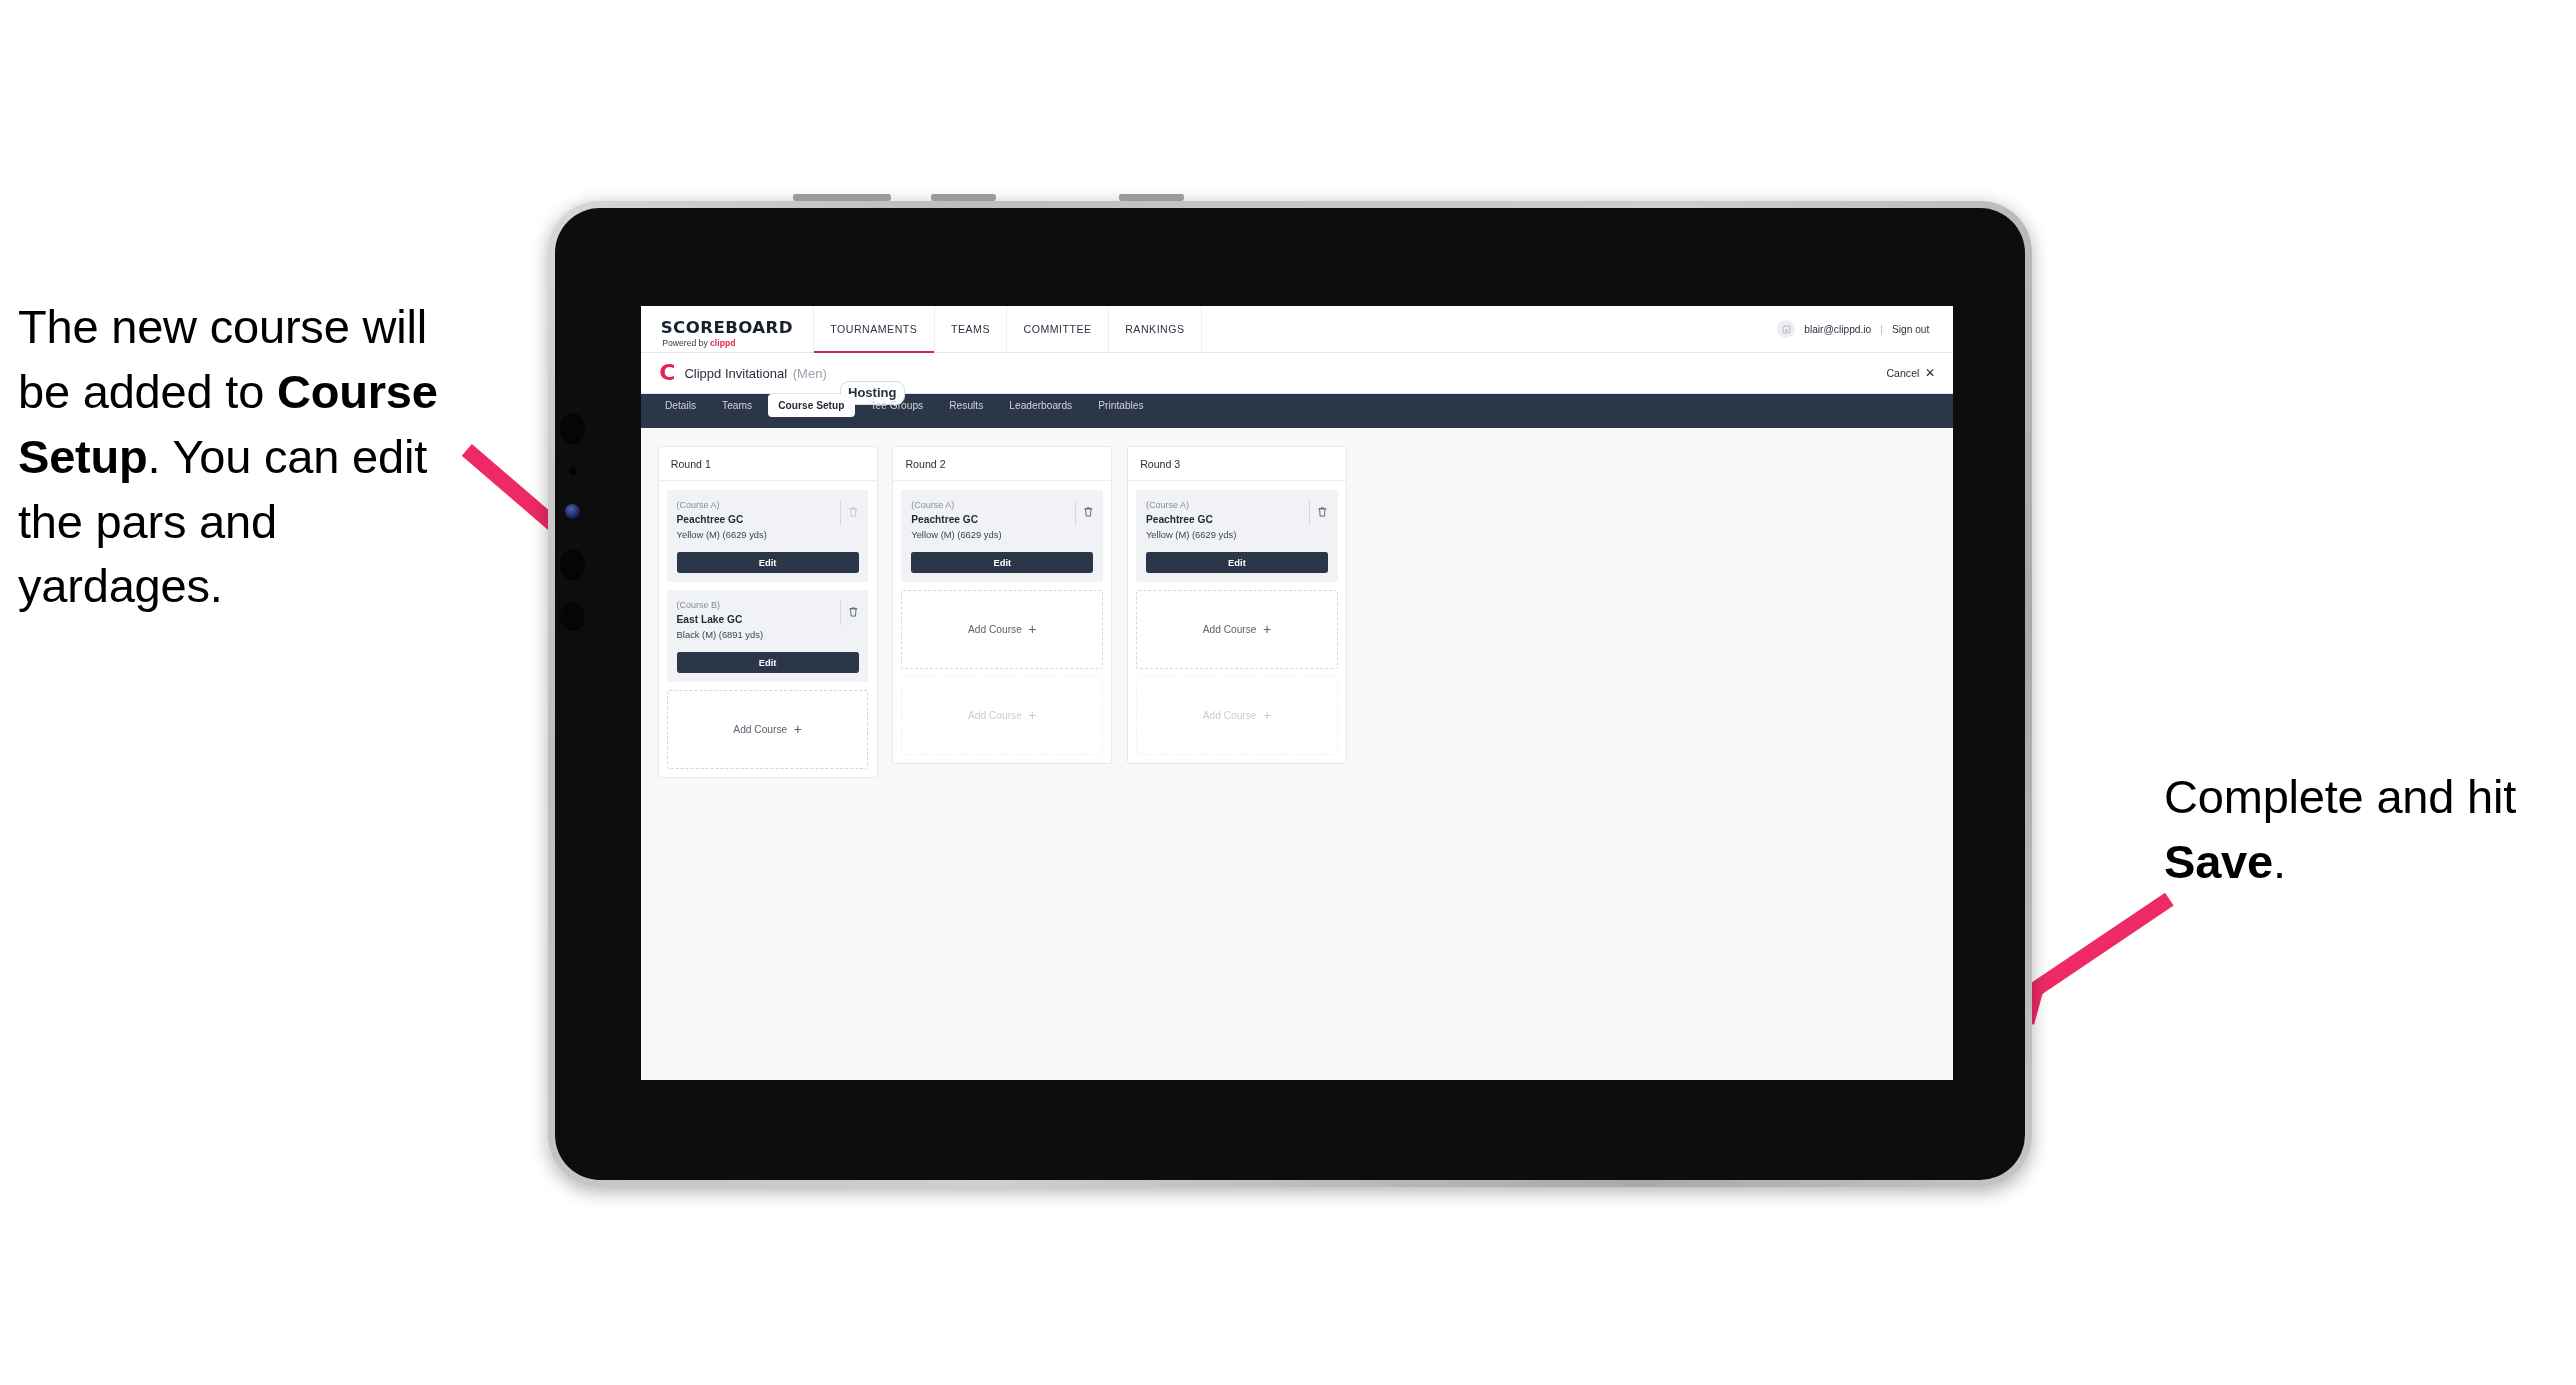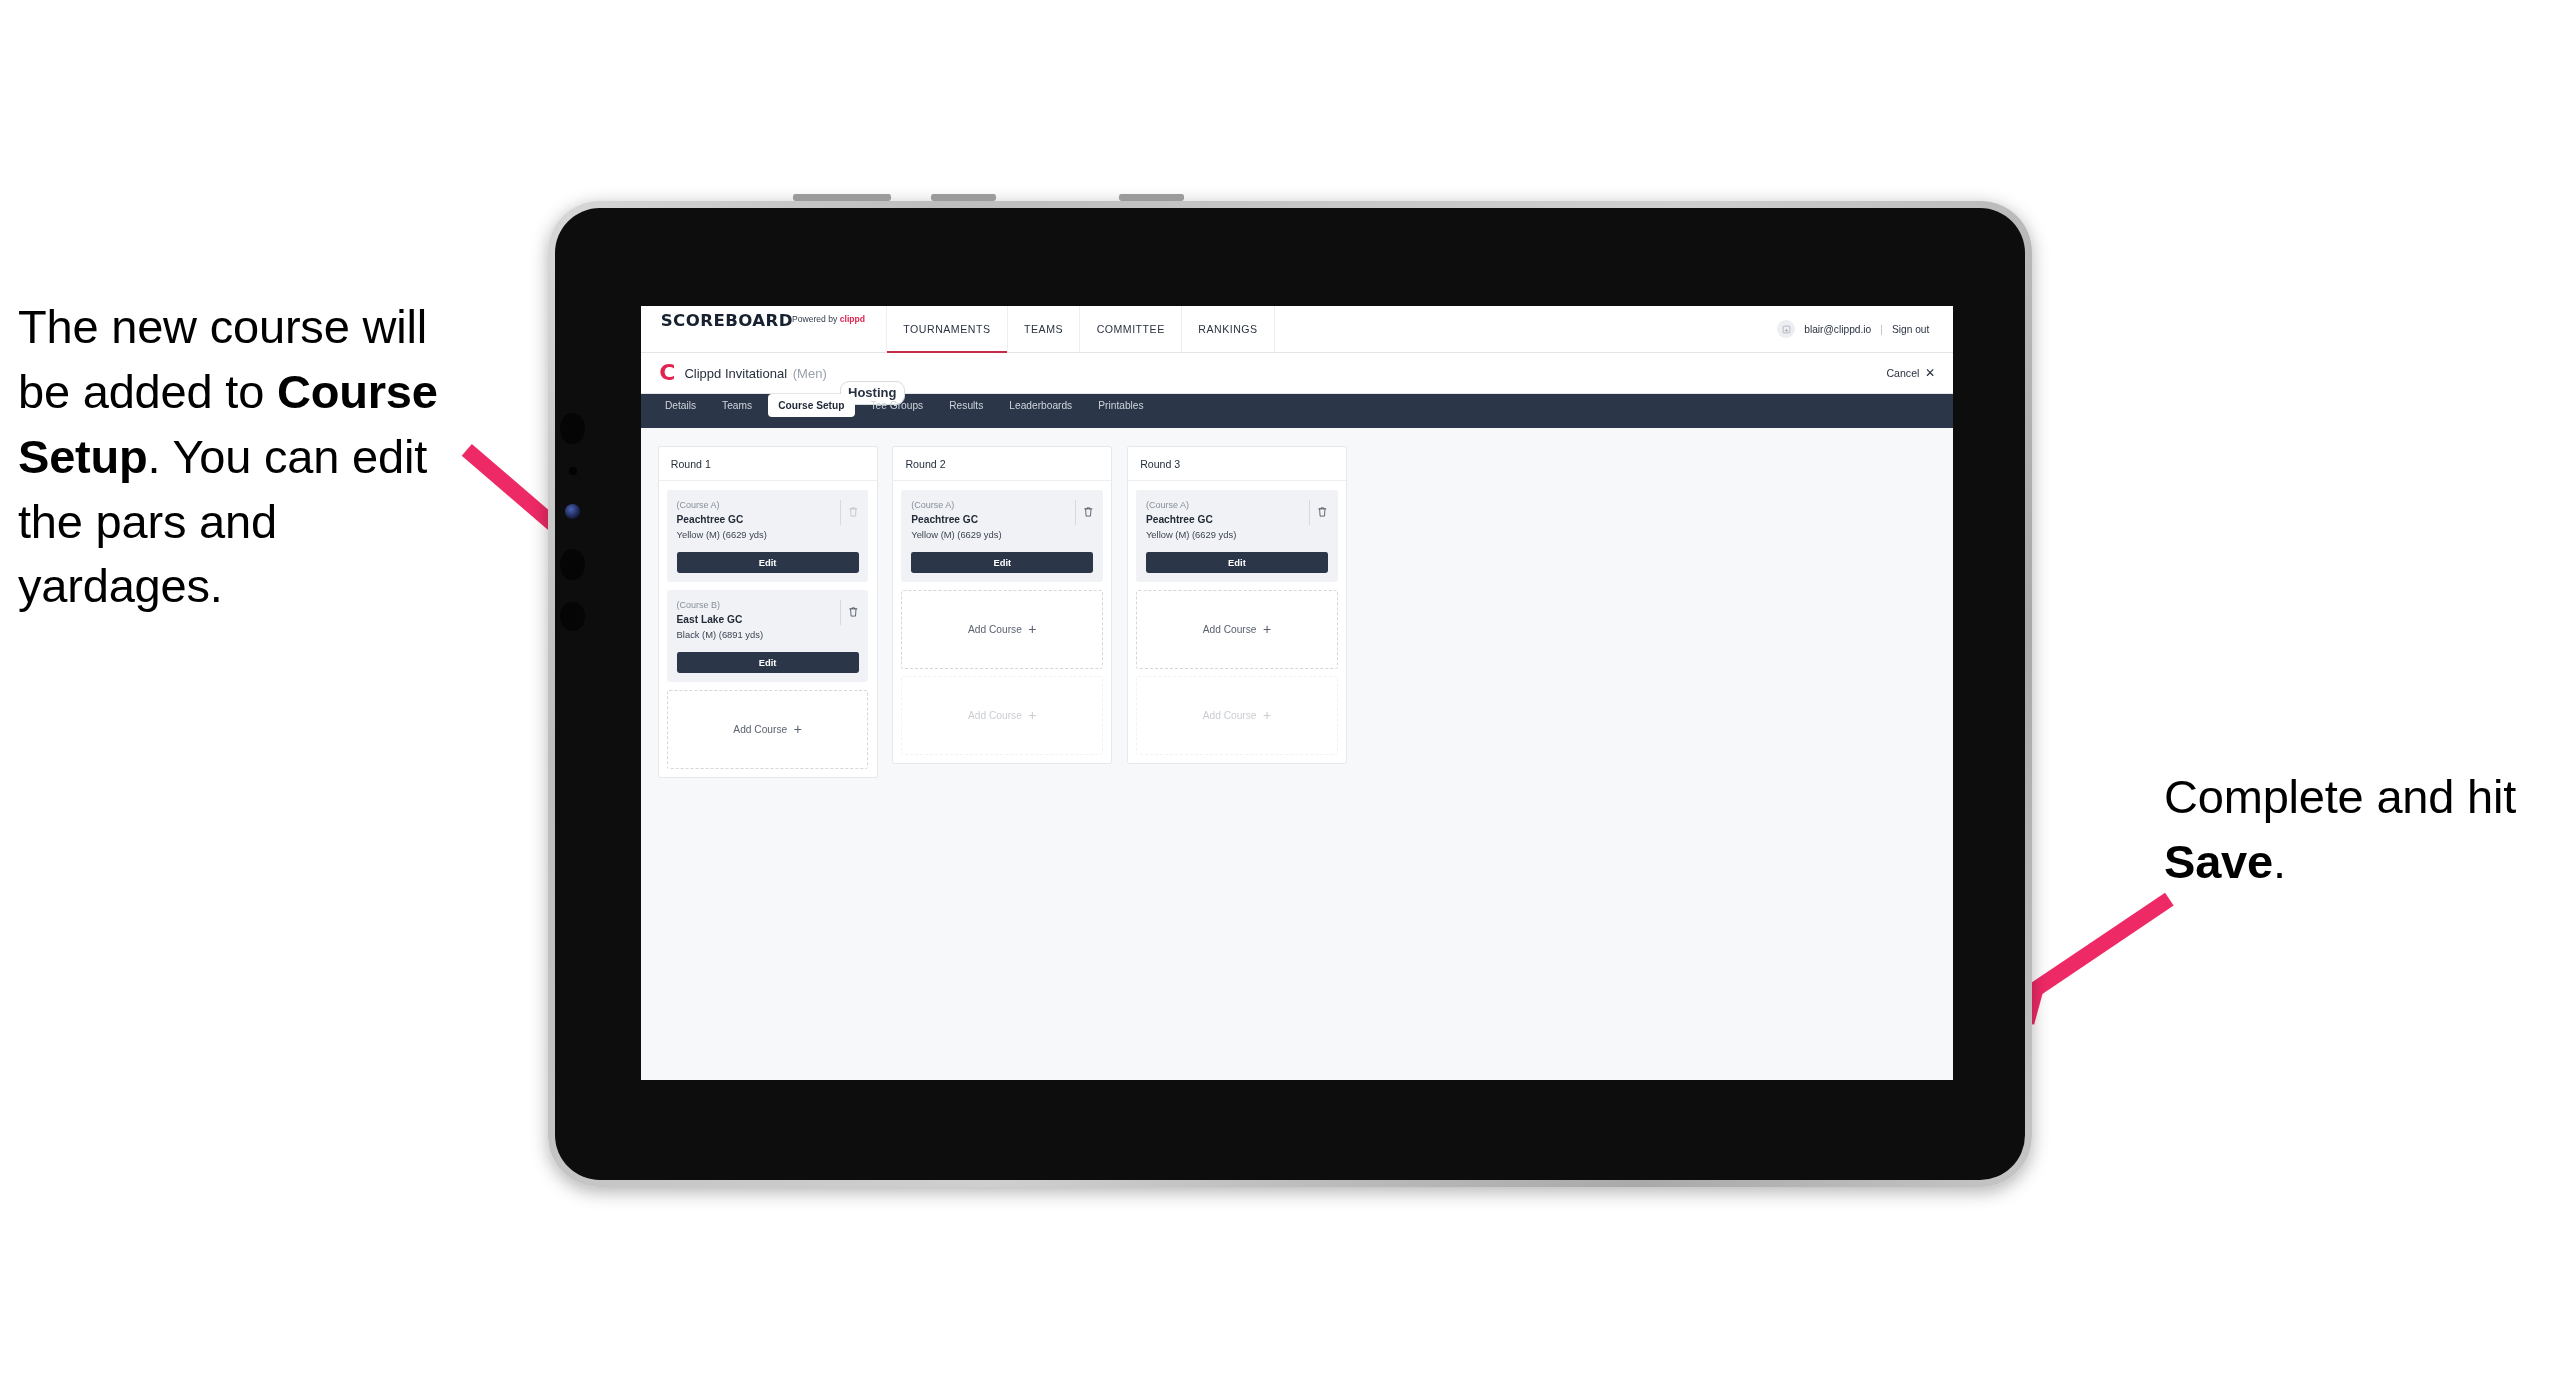--- a/index.html
+++ b/index.html
@@ -66,21 +66,21 @@
     overflow: hidden;
   }
 
   
   .topnav {
     height: 47px; background:#ffffff;
     display:flex; align-items:stretch;
     border-bottom: 0.8px solid #e3e5e9;
     position: relative;
   }
-  .brand { padding: 6.5px 21px 4.9px 21px; display:flex; flex-direction:row; justify-content:space-between; }
+  .brand { padding: 6.5px 21px 4.9px 21px; display:flex; flex-direction:column; justify-content:flex-end; }
   .brand-word {
     font-family: "DejaVu Sans", sans-serif;
     font-weight: 700; font-size: 16.3px; letter-spacing: 0.4px;
     color:#18212f; line-height:1;
     transform: scaleX(1.02);
   }
   .brand-sub { font-size: 8.6px; color:#313a4a; margin-top:2.4px; line-height:1; }
   .brand-sub .cl { color:#e0244f; font-weight:700;margin-top:45px; }
 
   .nav-items { display:flex; align-items:stretch; }

